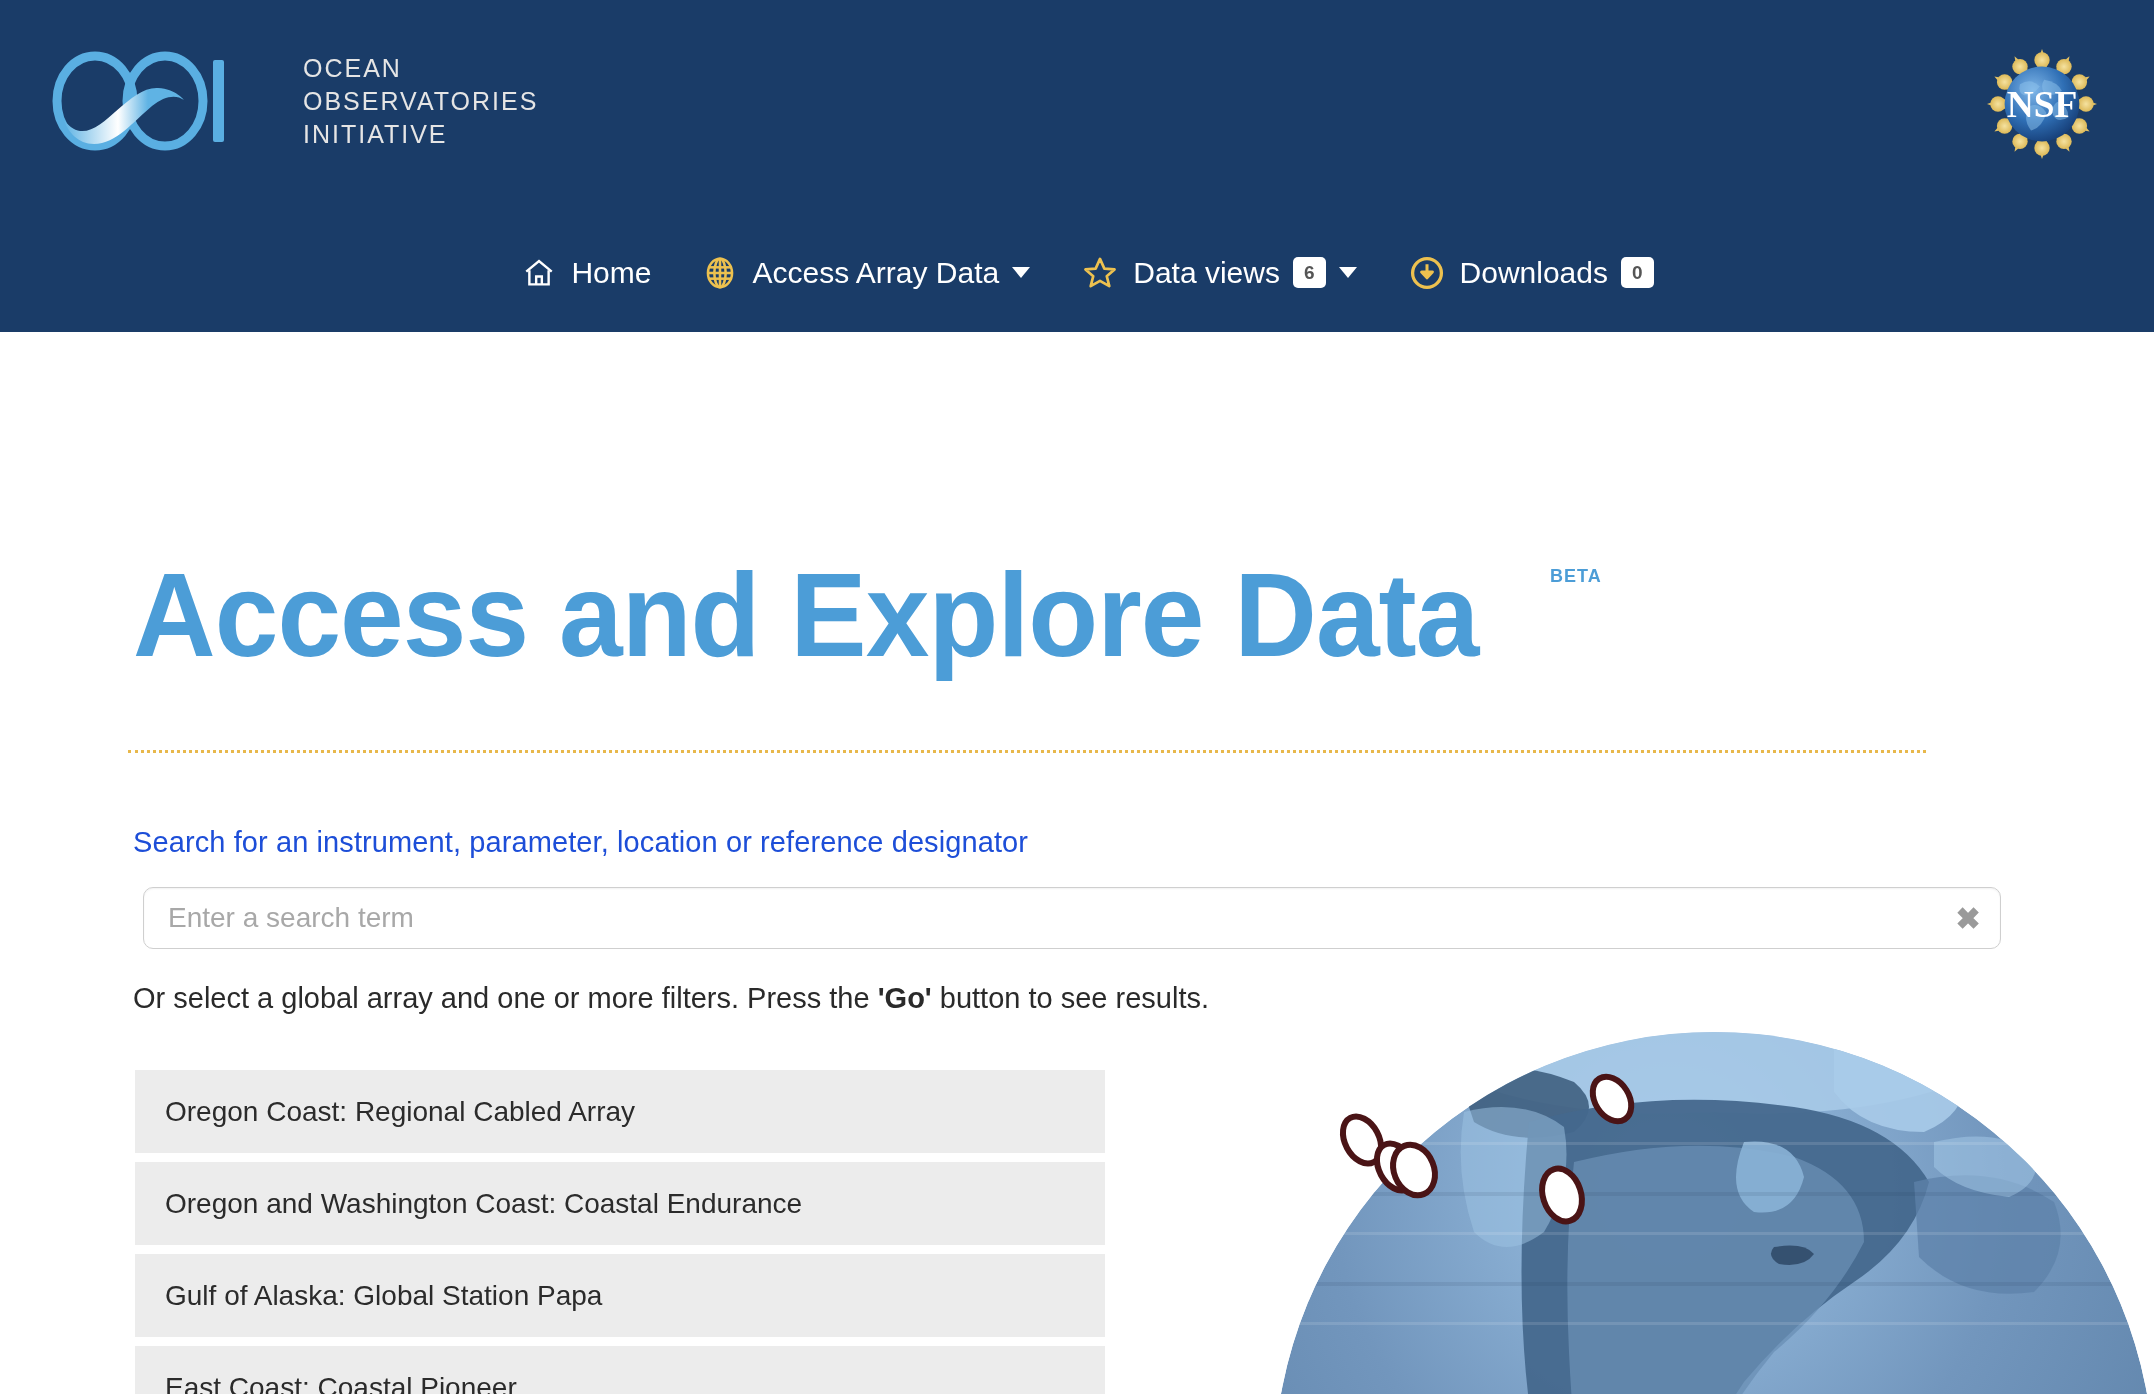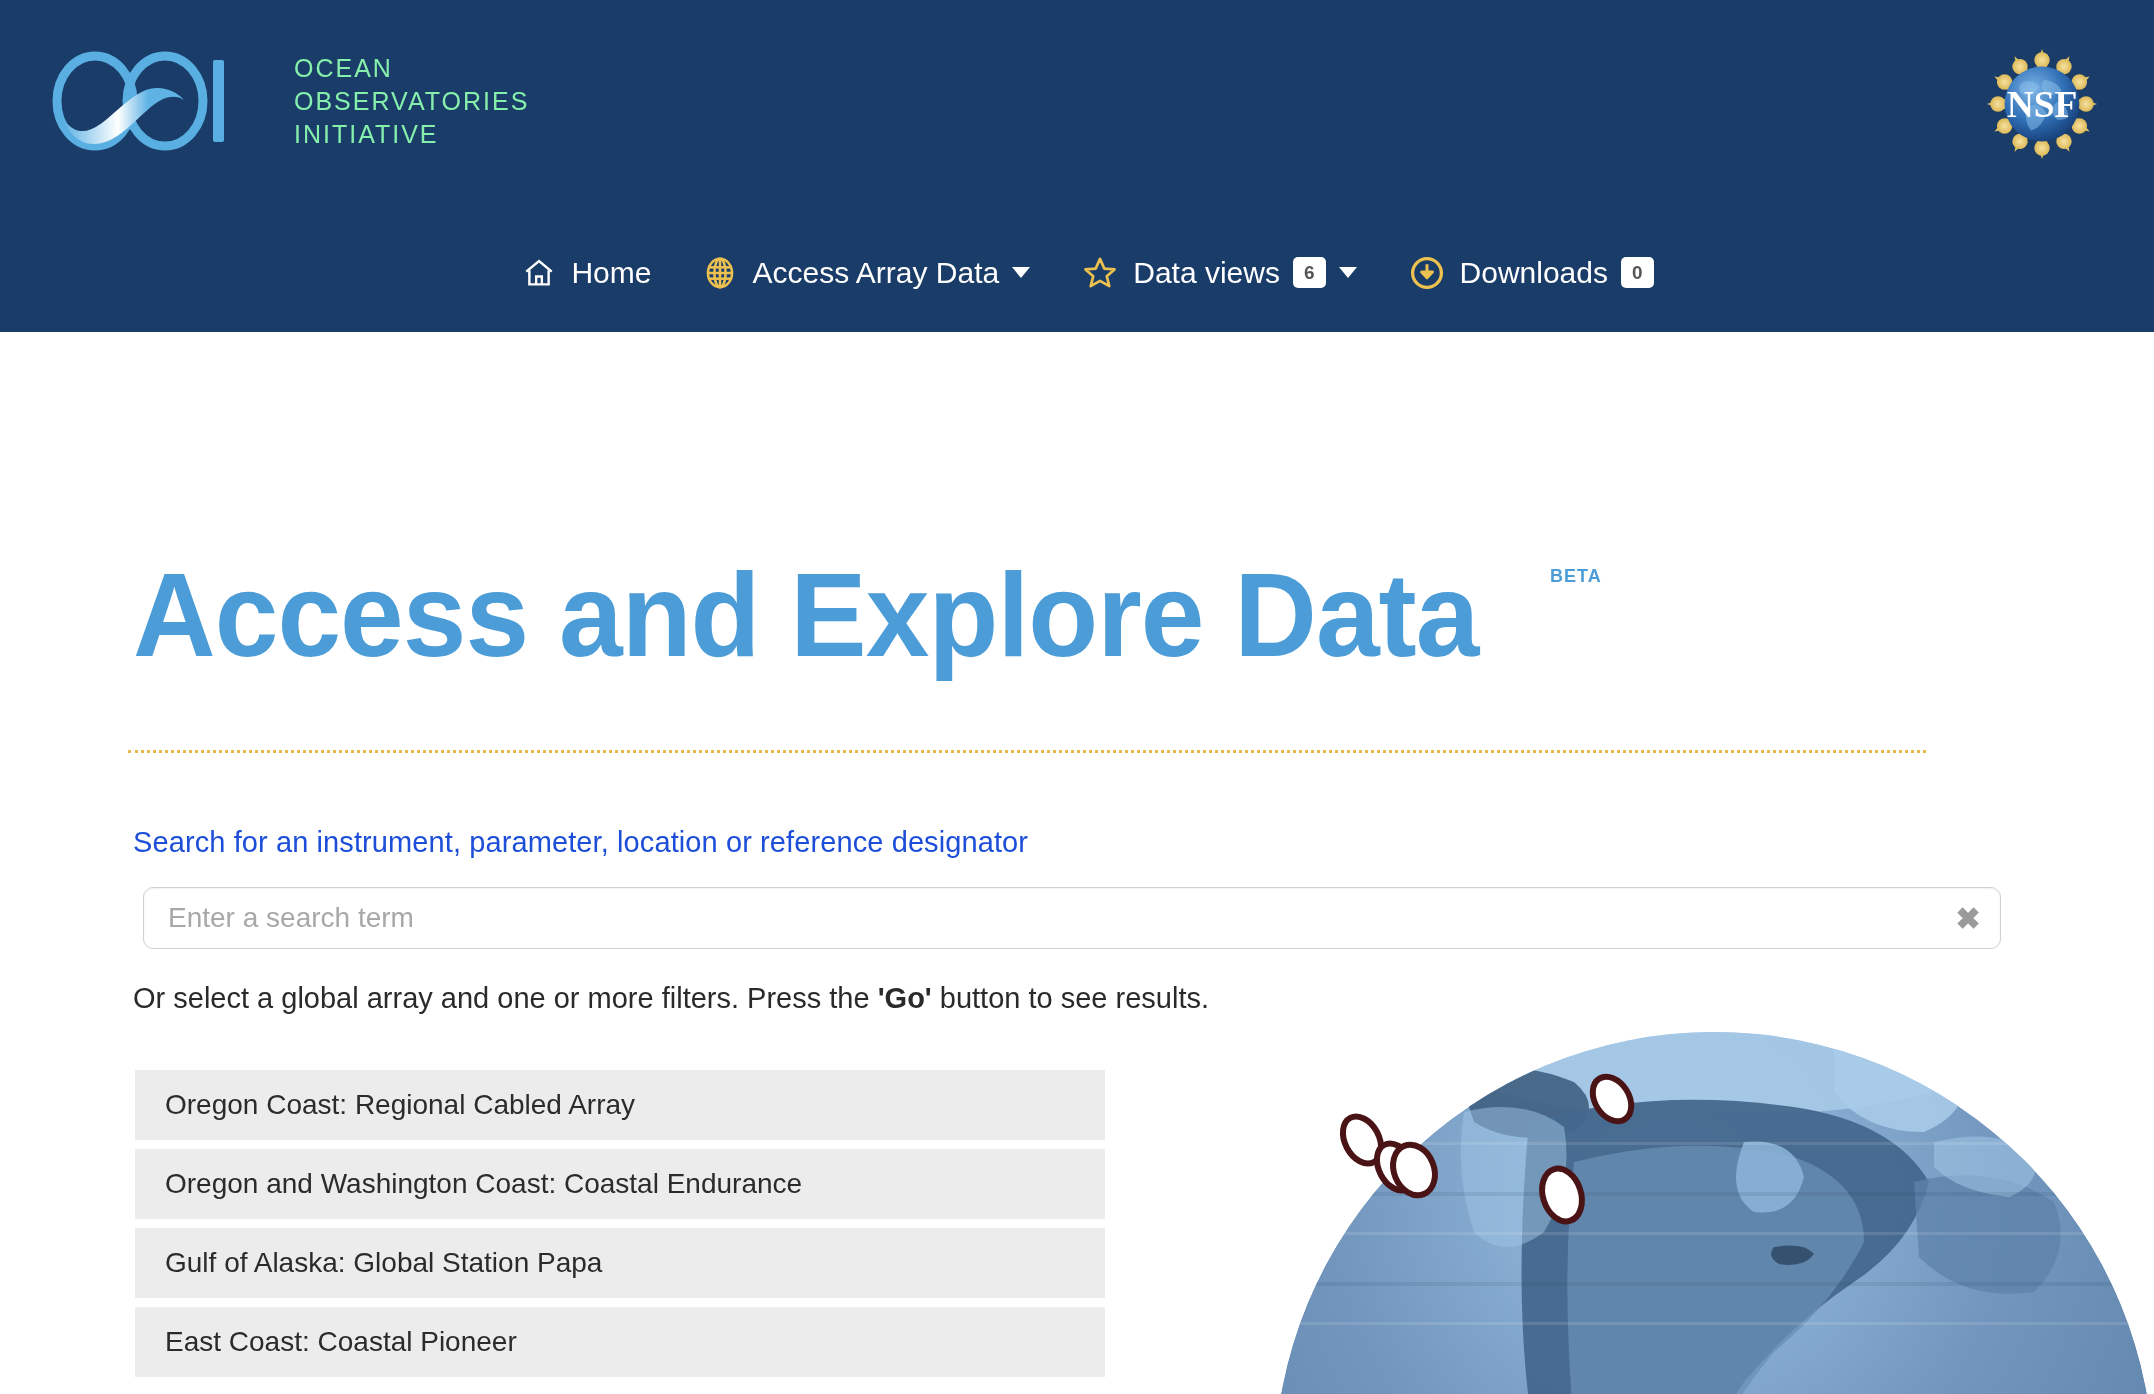--- a/index.html
+++ b/index.html
@@ -21,22 +21,22 @@
   .logo-wrap {
     position: absolute;
     left: 48px;
     top: 48px;
     display: flex;
     align-items: center;
     gap: 0px;
   }
   .logo-mark { width: 210px; height: 106px; display: block; }
   .logo-text {
-    margin-left: 36px;
-    color: #86efac;
+    margin-left: 45px;
+    color: #e5e5e5;
     font-family: "Liberation Sans", sans-serif;
     font-size: 25px;
     line-height: 33px;
     letter-spacing: 2.0px;
     font-weight: 400;
   }
   .nsf-logo {
     position: absolute;
     right: 46px;
     top: 38px;
@@ -200,21 +200,21 @@
   .sub-instruction b { font-weight: 700; }
 
   .array-list {
     position: absolute;
     left: 135px;
     top: 738px;
     width: 970px;
   }
   .array-item {
     background: #ececec;
-    height: 70px;
+    height: 83px;
     margin-bottom: 9px;
     display: flex;
     align-items: center;
     padding-left: 30px;
     font-size: 28px;
     color: #2b2b2b;
     cursor: pointer;
   }
 
   

